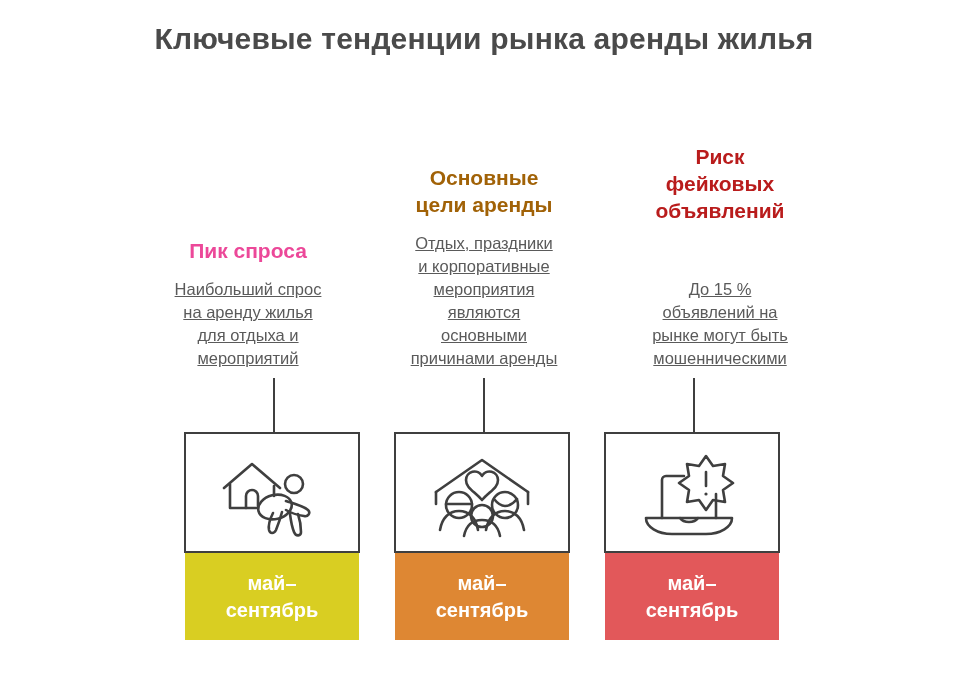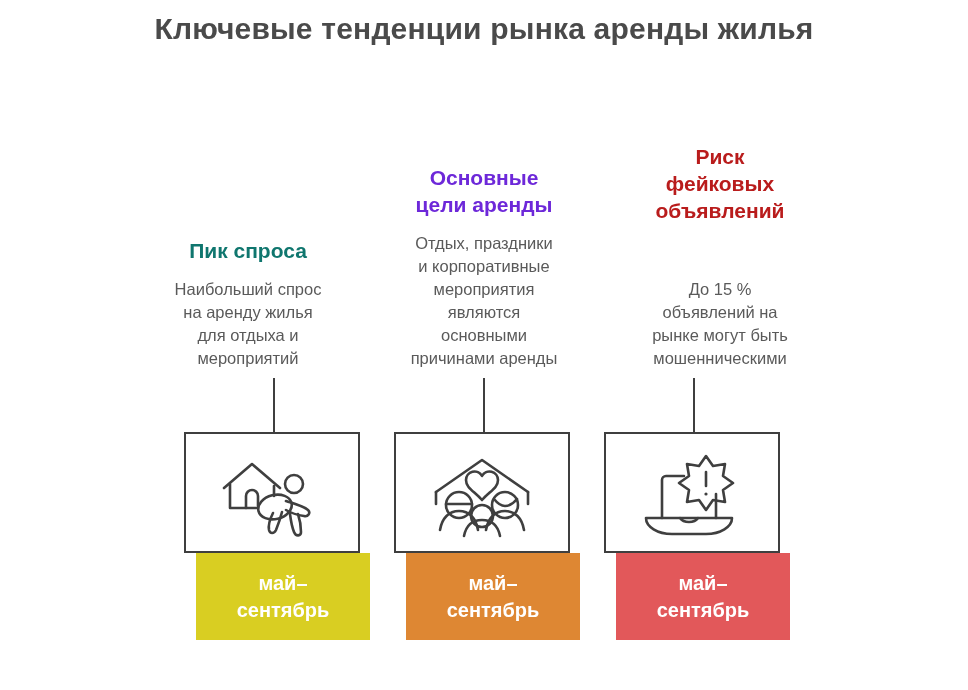--- a/index.html
+++ b/index.html
@@ -7,21 +7,21 @@
     width:968px;height:690px;
     background:#ffffff;
     font-family:"Liberation Sans","DejaVu Sans",sans-serif;
     overflow:hidden;
     position:relative;
   }
   .page{position:relative;width:968px;height:690px;}
 
   .title{
     position:absolute;
-    top:12px;left:0;width:968px;
+    top:22px;left:0;width:968px;
     text-align:center;
     font-size:30px;
     font-weight:bold;
     color:#4a4a4a;
     letter-spacing:.2px;
   }
 
   .columns{
     position:absolute;
     top:120px;left:150px;
@@ -43,20 +43,21 @@
     font-size:21px;
     line-height:27px;
     margin:0 0 14px 0;
   }
   .col-body{
     text-align:center;
     font-size:16.5px;
     line-height:23px;
     color:#5a5a5a;
     margin:0;
+    text-decoration:underline;
   }
 
   .connector{
     position:absolute;
     width:2px;
     background:#3f3f3f;
     top:378px;
     height:54px;
   }
   .c1{left:273px;}
@@ -79,21 +80,21 @@
     background:#ffffff;
     display:flex;
     align-items:center;
     justify-content:center;
   }
   .icon-box svg{display:block;}
 
   .bar{
     width:174px;
     height:87px;
-    margin-left:12px;
+    margin-left:1px;
     display:flex;
     align-items:center;
     justify-content:center;
     text-align:center;
     color:#ffffff;
     font-weight:bold;
     font-size:20px;
     line-height:27px;
     white-space:pre-line;
   }
@@ -101,29 +102,29 @@
 </head>
 <body>
 
 <div class="page">
 
   <div class="title">Ключевые тенденции рынка аренды жилья</div>
 
   <div class="columns">
 
     <div class="col">
-      <div class="col-head" style="color: #0f766e; white-space: pre-line;">Пик спроса</div>
+      <div class="col-head" style="color: #ec4899; white-space: pre-line;">Пик спроса</div>
       <div class="col-body" style="white-space: pre-line;">Наибольший спрос
 на аренду жилья
 для отдыха и
 мероприятий</div>
     </div>
 
     <div class="col">
-      <div class="col-head" style="color: #6d28d9; white-space: pre-line;">Основные
+      <div class="col-head" style="color: #a16207; white-space: pre-line;">Основные
 цели аренды</div>
       <div class="col-body" style="white-space: pre-line;">Отдых, праздники
 и корпоративные
 мероприятия
 являются
 основными
 причинами аренды</div>
     </div>
 
     <div class="col">

